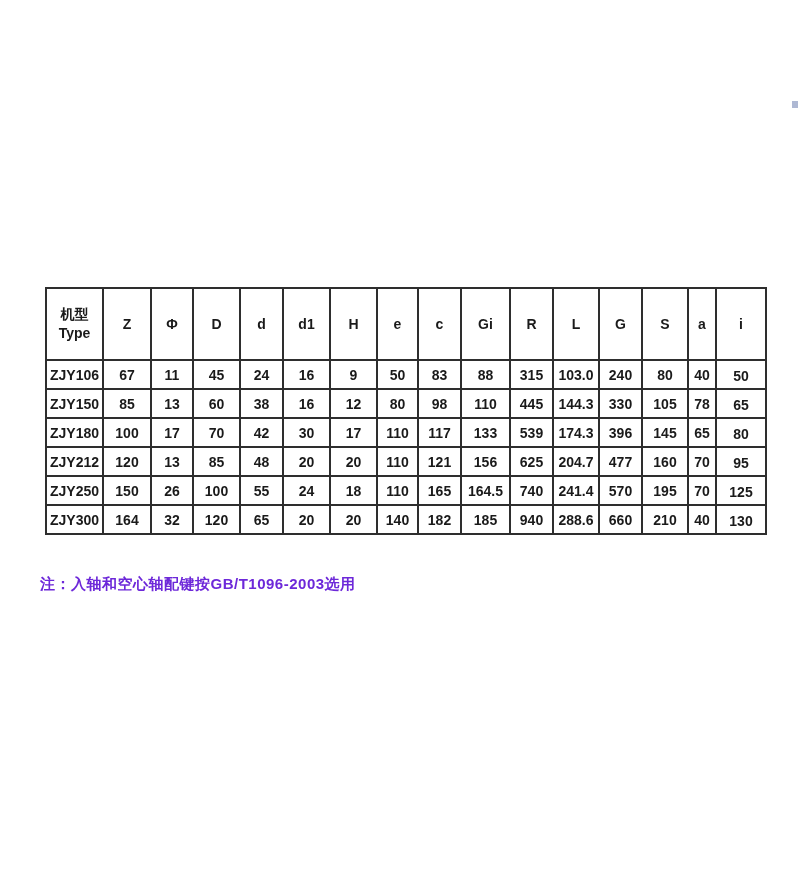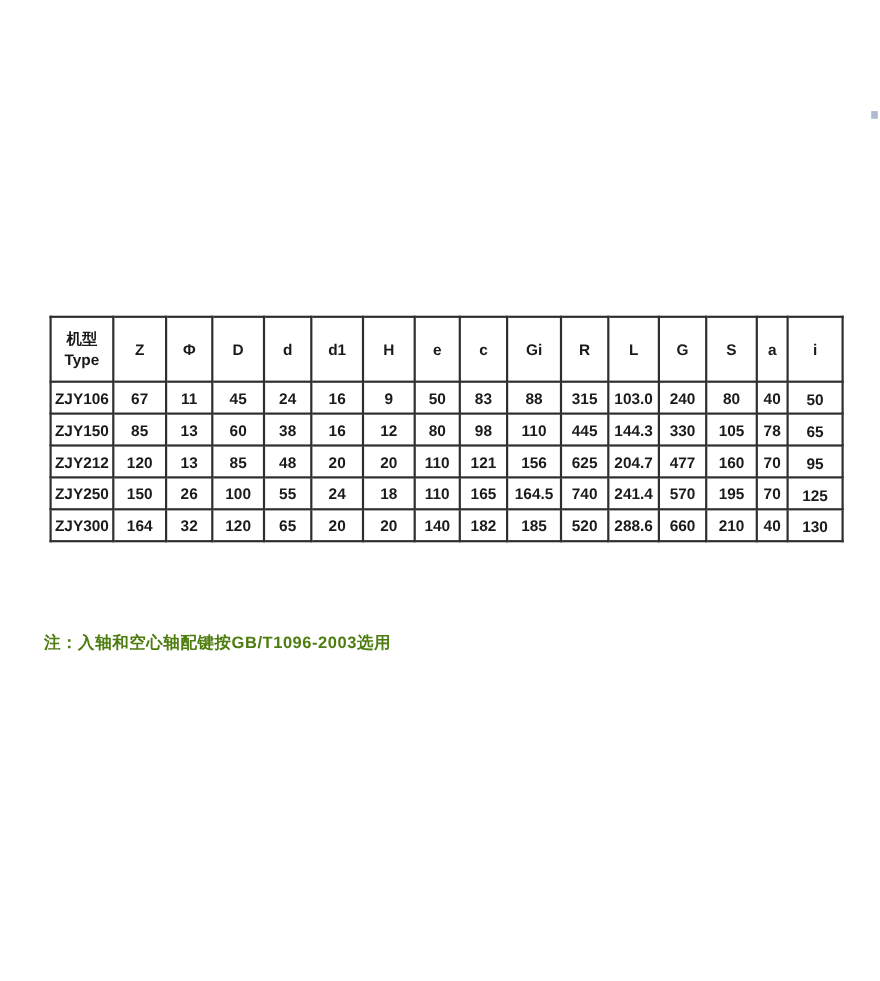--- a/index.html
+++ b/index.html
@@ -27,40 +27,40 @@
     border: 2px solid #2e2e2e;
     text-align: center;
     vertical-align: middle;
     padding: 0;
     font-weight: bold;
     font-size: 14px;
     color: #1a1a1a;
     overflow: hidden;
     white-space: nowrap;
   }
-  .spec-table thead tr { height: 59px; }
+  .spec-table thead tr { height: 72px; }
   .spec-table tbody tr { height: 29px; }
   .type-header {
     font-size: 13px;
     line-height: 1.35;
   }
   .type-cell { font-size: 13.5px; }
   
   .spec-table tbody td:last-child {
     vertical-align: bottom;
     padding-bottom: 4px;
   }
   .note {
     position: absolute;
     left: 40px;
     top: 575px;
     font-weight: bold;
     font-size: 15px;
     letter-spacing: 0.5px;
-    color: #4d7c0f;
+    color: #6d28d9;
     white-space: nowrap;
   }
   .scan-artifact {
     position: absolute;
     left: 792px;
     top: 101px;
     width: 6px;
     height: 7px;
     background: #93a0c4;
     opacity: 0.75;
@@ -139,20 +139,38 @@
         <td>98</td>
         <td>110</td>
         <td>445</td>
         <td>144.3</td>
         <td>330</td>
         <td>105</td>
         <td>78</td>
         <td>65</td>
       </tr>
       <tr>
+        <td class="type-cell">ZJY180</td>
+        <td>100</td>
+        <td>17</td>
+        <td>70</td>
+        <td>42</td>
+        <td>30</td>
+        <td>17</td>
+        <td>110</td>
+        <td>117</td>
+        <td>133</td>
+        <td>539</td>
+        <td>174.3</td>
+        <td>396</td>
+        <td>145</td>
+        <td>65</td>
+        <td>80</td>
+      </tr>
+      <tr>
         <td class="type-cell">ZJY212</td>
         <td>120</td>
         <td>13</td>
         <td>85</td>
         <td>48</td>
         <td>20</td>
         <td>20</td>
         <td>110</td>
         <td>121</td>
         <td>156</td>
@@ -185,21 +203,21 @@
         <td class="type-cell">ZJY300</td>
         <td>164</td>
         <td>32</td>
         <td>120</td>
         <td>65</td>
         <td>20</td>
         <td>20</td>
         <td>140</td>
         <td>182</td>
         <td>185</td>
-        <td>520</td>
+        <td>940</td>
         <td>288.6</td>
         <td>660</td>
         <td>210</td>
         <td>40</td>
         <td>130</td>
       </tr>
     </tbody>
 </table>
 
 <div class="note">注：入轴和空心轴配键按GB/T1096-2003选用</div>

